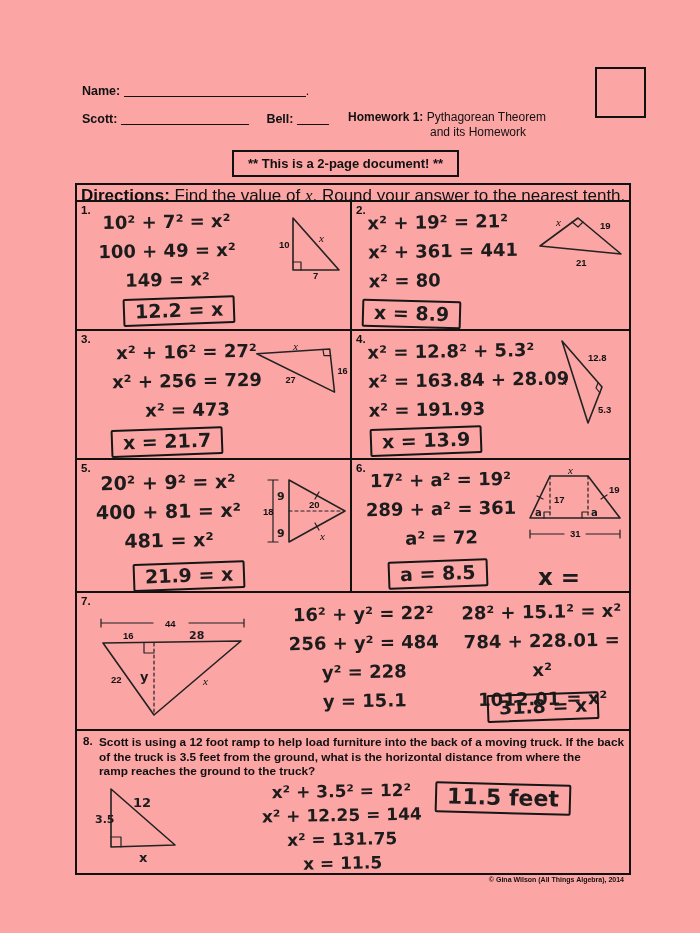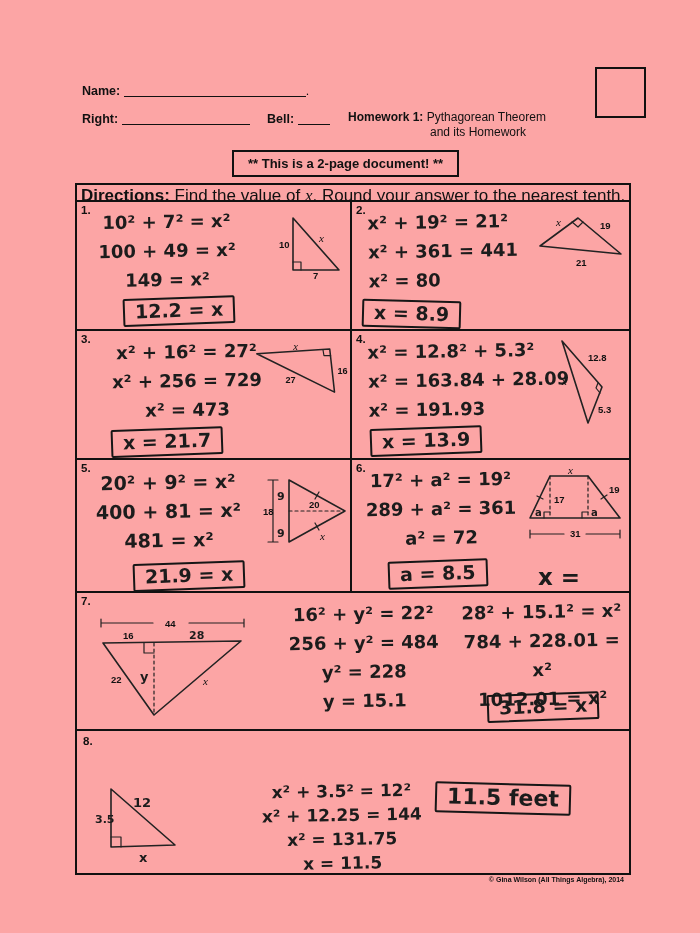--- a/index.html
+++ b/index.html
@@ -48,21 +48,21 @@
 </head>
 <body>
 
 <div class="page">
 
   <div class="hdr-line" style="left:82px; top:84px;">
     <span class="b">Name:</span>
     <span class="blank" style="width:182px;"></span><span>.</span>
   </div>
   <div class="hdr-line" style="left:82px; top:112px;">
-    <span class="b">Right:</span>
+    <span class="b">Scott:</span>
     <span class="blank" style="width:128px;"></span>
     <span class="b" style="margin-left:14px;">Bell:</span>
     <span class="blank" style="width:32px;"></span>
   </div>
   <div class="hdr-line" style="left:348px; top:110px; font-size:12px;">
     <span class="b">Homework 1:</span><span> Pythagorean Theorem</span>
   </div>
   <div class="hdr-line" style="left:430px; top:125px; font-size:12px;">and its Homework</div>
   <div class="topbox"></div>
   <div class="notice">** This is a 2-page document! **</div>
@@ -199,20 +199,23 @@
         <div class="work hw" style="left:378px; top:4px; width:174px;">28² + 15.1² = x²
 784 + 228.01 = x²
 1012.01 = x²</div>
         <div class="ans hw tilt-l" style="left:410px; top:100px;">31.8  = x</div>
       </div>
     </div>
 
     <div class="grid-row">
       <div class="cell c-f h142">
         <div class="num" style="top:4px; left:6px;">8.</div>
+        <div class="q-text" style="left:22px; top:4px; width:528px;">Scott is using a 12 foot ramp to help load furniture into the back of a moving truck.  If the back
+of the truck is 3.5 feet from the ground, what is the horizontal distance from where the
+ramp reaches the ground to the truck?</div>
         <svg style="left:18px; top:52px;" width="88" height="82" viewBox="0 0 88 82">
           <polygon class="stk" points="16,6 16,64 80,62"></polygon>
           <path class="stk thin" d="M16,54 H26 V64"></path>
           <text class="hwl" style="font-size:11px" x="0" y="40">3.5</text>
           <text class="hwl" style="font-size:13px" x="38" y="24">12</text>
           <text class="hwl" style="font-size:13px" x="44" y="79">x</text>
         </svg>
         <div class="work hw" style="left:160px; top:48px; width:210px; line-height:24px; font-size:17px;">x² + 3.5² = 12²
 x² + 12.25 = 144
 x² = 131.75

